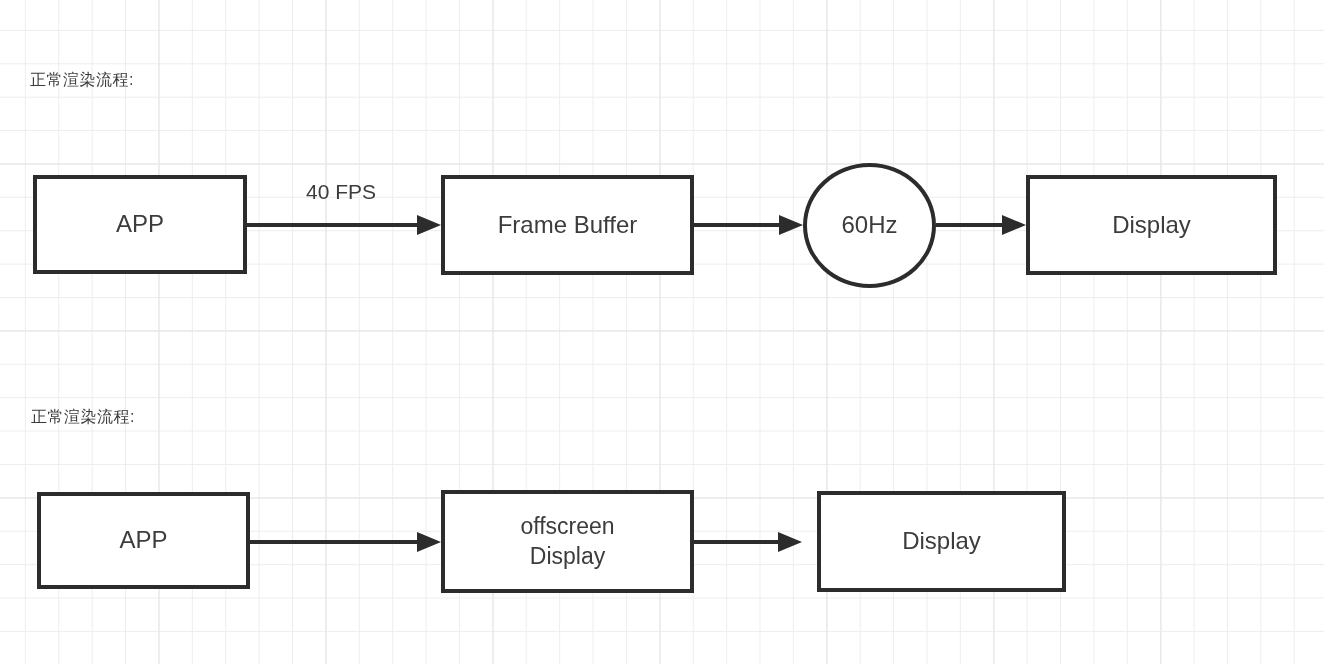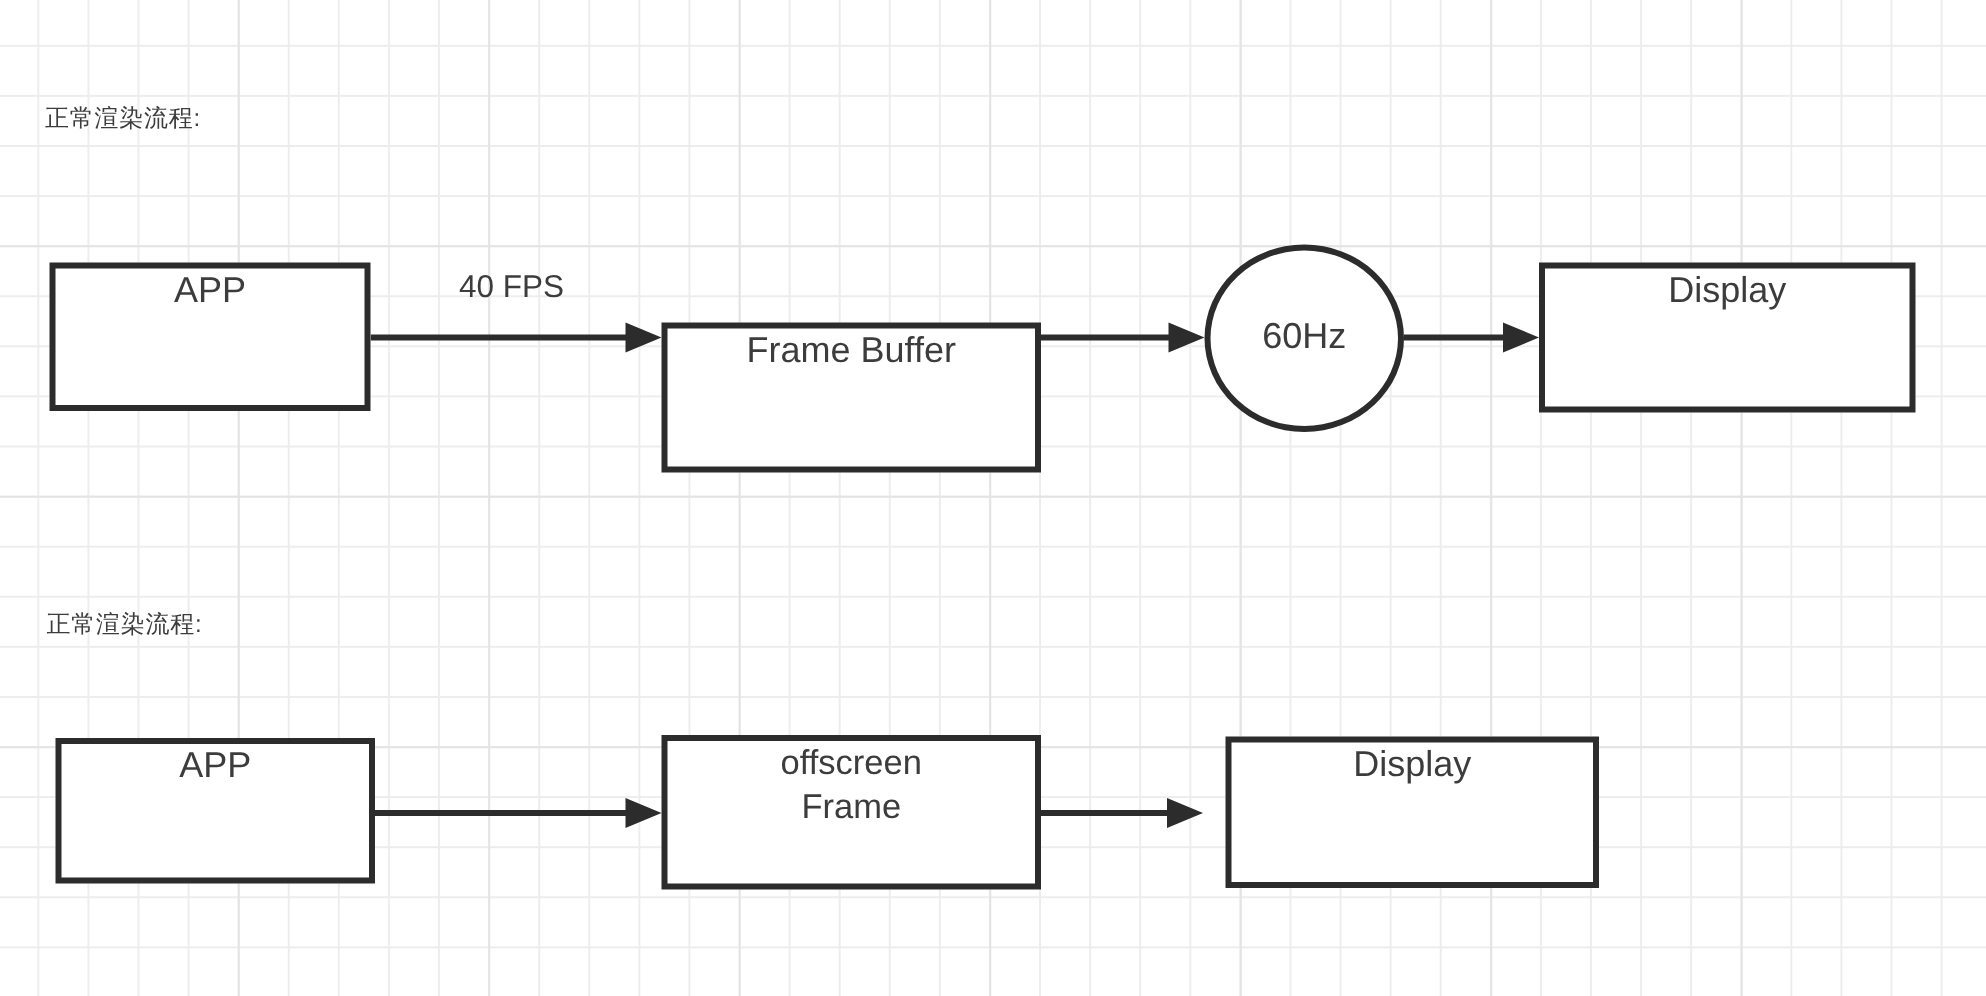--- a/index.html
+++ b/index.html
@@ -37,21 +37,21 @@
     line-height: 1;
     letter-spacing: 0.5px;
     white-space: nowrap;
   }
   .node-box {
     position: absolute;
     box-sizing: border-box;
     background: #ffffff;
     border: 4px solid #2c2c2c;
     display: flex;
-    align-items: flex-start;
+    align-items: center;
     justify-content: center;
     text-align: center;
   }
   .node-circle {
     position: absolute;
     box-sizing: border-box;
     background: #ffffff;
     border: 4px solid #2c2c2c;
     border-radius: 50%;
     display: flex;
@@ -119,40 +119,40 @@
       </g>
     </svg>
   </div>
 
   <div class="edge-label" style="left:306px; top:181px;">40 FPS</div>
 
   <div class="node-box" style="left:33px; top:175px; width:214px; height:99px;">
     <span class="node-label">APP</span>
   </div>
 
-  <div class="node-box" style="left:441px; top:175px; width:253px; height:100px;margin-top:40px;">
+  <div class="node-box" style="left:441px; top:175px; width:253px; height:100px;">
     <span class="node-label">Frame Buffer</span>
   </div>
 
   <div class="node-circle" style="left:803px; top:163px; width:133px; height:125px;">
     <span class="node-label">60Hz</span>
   </div>
 
   <div class="node-box" style="left:1026px; top:175px; width:251px; height:100px;">
     <span class="node-label">Display</span>
   </div>
 
   <div class="section-title" style="left:31px; top:409px;">正常渲染流程:</div>
 
   <div class="node-box" style="left:37px; top:492px; width:213px; height:97px;">
     <span class="node-label">APP</span>
   </div>
 
   <div class="node-box" style="left:441px; top:490px; width:253px; height:103px;">
     <span class="node-label small">offscreen
-Frame</span>
+Display</span>
   </div>
 
   <div class="node-box" style="left:817px; top:491px; width:249px; height:101px;">
     <span class="node-label">Display</span>
   </div>
 
 </div>
 
 </body></html>

